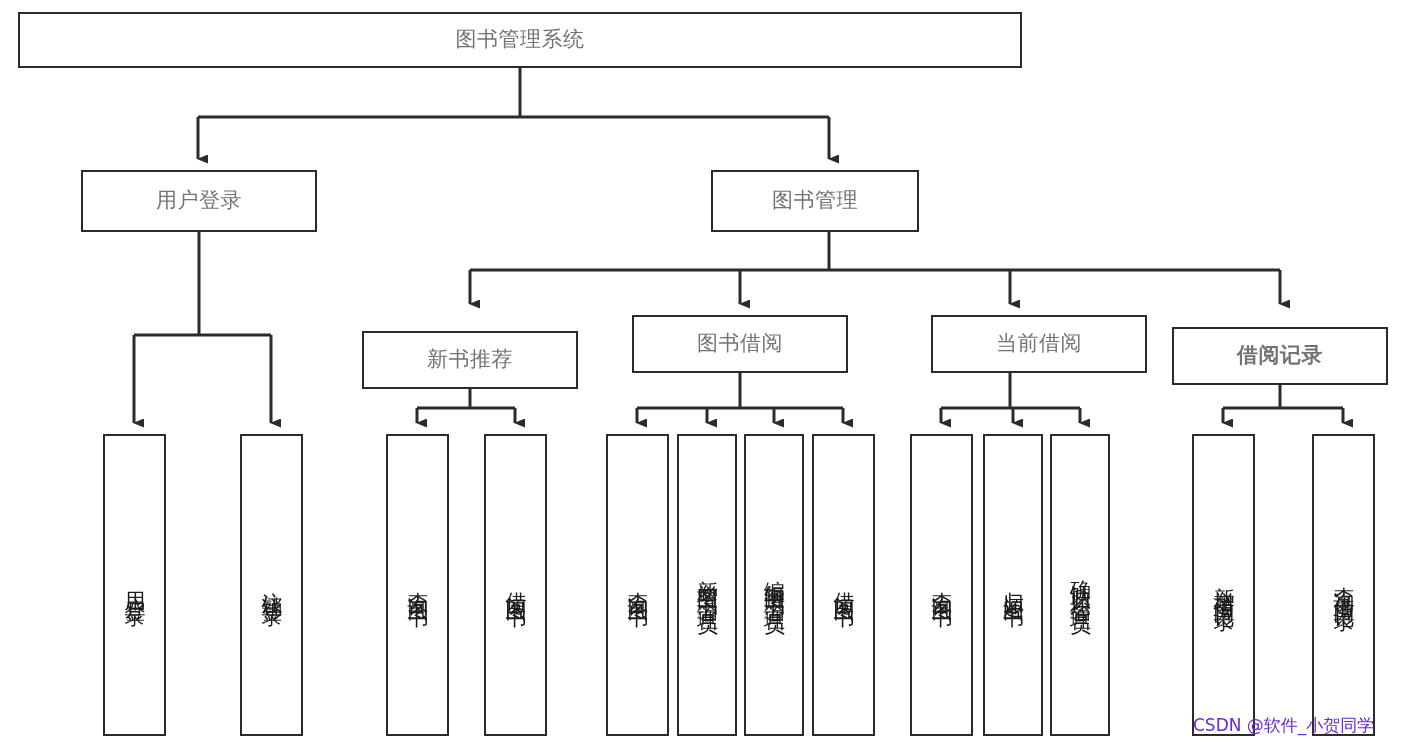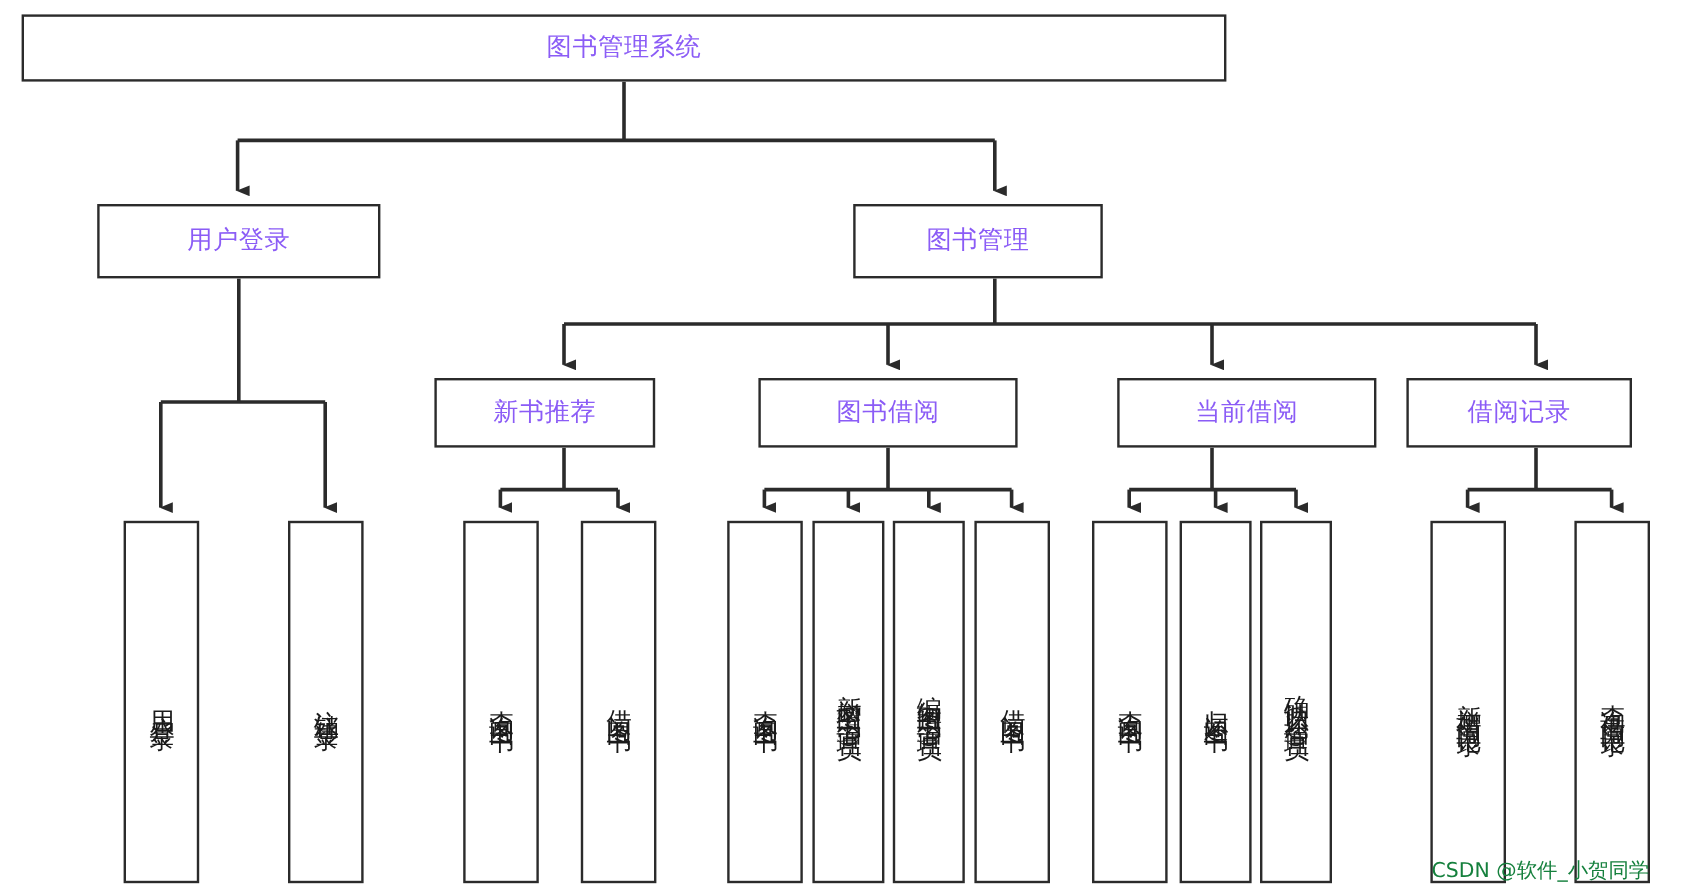--- a/index.html
+++ b/index.html
@@ -32,42 +32,42 @@
     background: #ffffff;
     border: 2px solid #2b2b2b;
     display: flex;
     align-items: center;
     justify-content: center;
     overflow: hidden;
   }
   .node-label-h {
     font-family: "DejaVu Sans", "Liberation Sans", sans-serif;
     font-size: 21px;
-    color: #8b5cf6;
+    color: #737373;
     line-height: 1.1;
     letter-spacing: 0.5px;
     white-space: nowrap;
     text-align: right;
   }
   .node-label-v {
     font-family: "DejaVu Sans", "Liberation Sans", sans-serif;
     font-size: 21px;
     color: #1a1a1a;
     writing-mode: vertical-rl;
     text-orientation: upright;
     line-height: 1.0;
     letter-spacing: 5px;
     white-space: nowrap;
     text-align: center;
   }
   .watermark {
     position: absolute;
     font-family: "DejaVu Sans", "Liberation Sans", sans-serif;
     font-size: 17px;
-    color: #15803d;
+    color: #6d28d9;
     white-space: nowrap;
     user-select: none;
   }
 </style>
 </head>
 <body>
 
 <div id="diagram-root">
 
   <svg class="diagram-canvas" id="connector-layer" viewBox="0 0 1405 747" aria-hidden="true">
@@ -116,30 +116,30 @@
   <div id="node-layer">
       <div class="node-box" style="left: 18px; top: 12px; width: 1004px; height: 56px;">
         <div class="node-label-h">图书管理系统</div>
       </div>
       <div class="node-box" style="left: 81px; top: 170px; width: 236px; height: 62px;">
         <div class="node-label-h">用户登录</div>
       </div>
       <div class="node-box" style="left: 711px; top: 170px; width: 208px; height: 62px;">
         <div class="node-label-h">图书管理</div>
       </div>
-      <div class="node-box" style="left: 362px; top: 315px; width: 184px; height: 58px;">
+      <div class="node-box" style="left: 362px; top: 331px; width: 216px; height: 58px;">
         <div class="node-label-h">新书推荐</div>
       </div>
       <div class="node-box" style="left: 632px; top: 315px; width: 216px; height: 58px;">
         <div class="node-label-h">图书借阅</div>
       </div>
       <div class="node-box" style="left: 902px; top: 315px; width: 216px; height: 58px; margin-left: 29px;">
         <div class="node-label-h">当前借阅</div>
       </div>
-      <div class="node-box" style="left: 1172px; top: 315px; width: 188px; height: 58px;">
+      <div class="node-box" style="left: 1172px; top: 327px; width: 216px; height: 58px; font-weight: bold;">
         <div class="node-label-h">借阅记录</div>
       </div>
       <div class="node-box" style="left: 103px; top: 434px; width: 63px; height: 302px;">
         <div class="node-label-v">用户登录</div>
       </div>
       <div class="node-box" style="left: 240px; top: 434px; width: 63px; height: 302px;">
         <div class="node-label-v">注销登录</div>
       </div>
       <div class="node-box" style="left: 386px; top: 434px; width: 63px; height: 302px;">
         <div class="node-label-v">查询图书</div>

